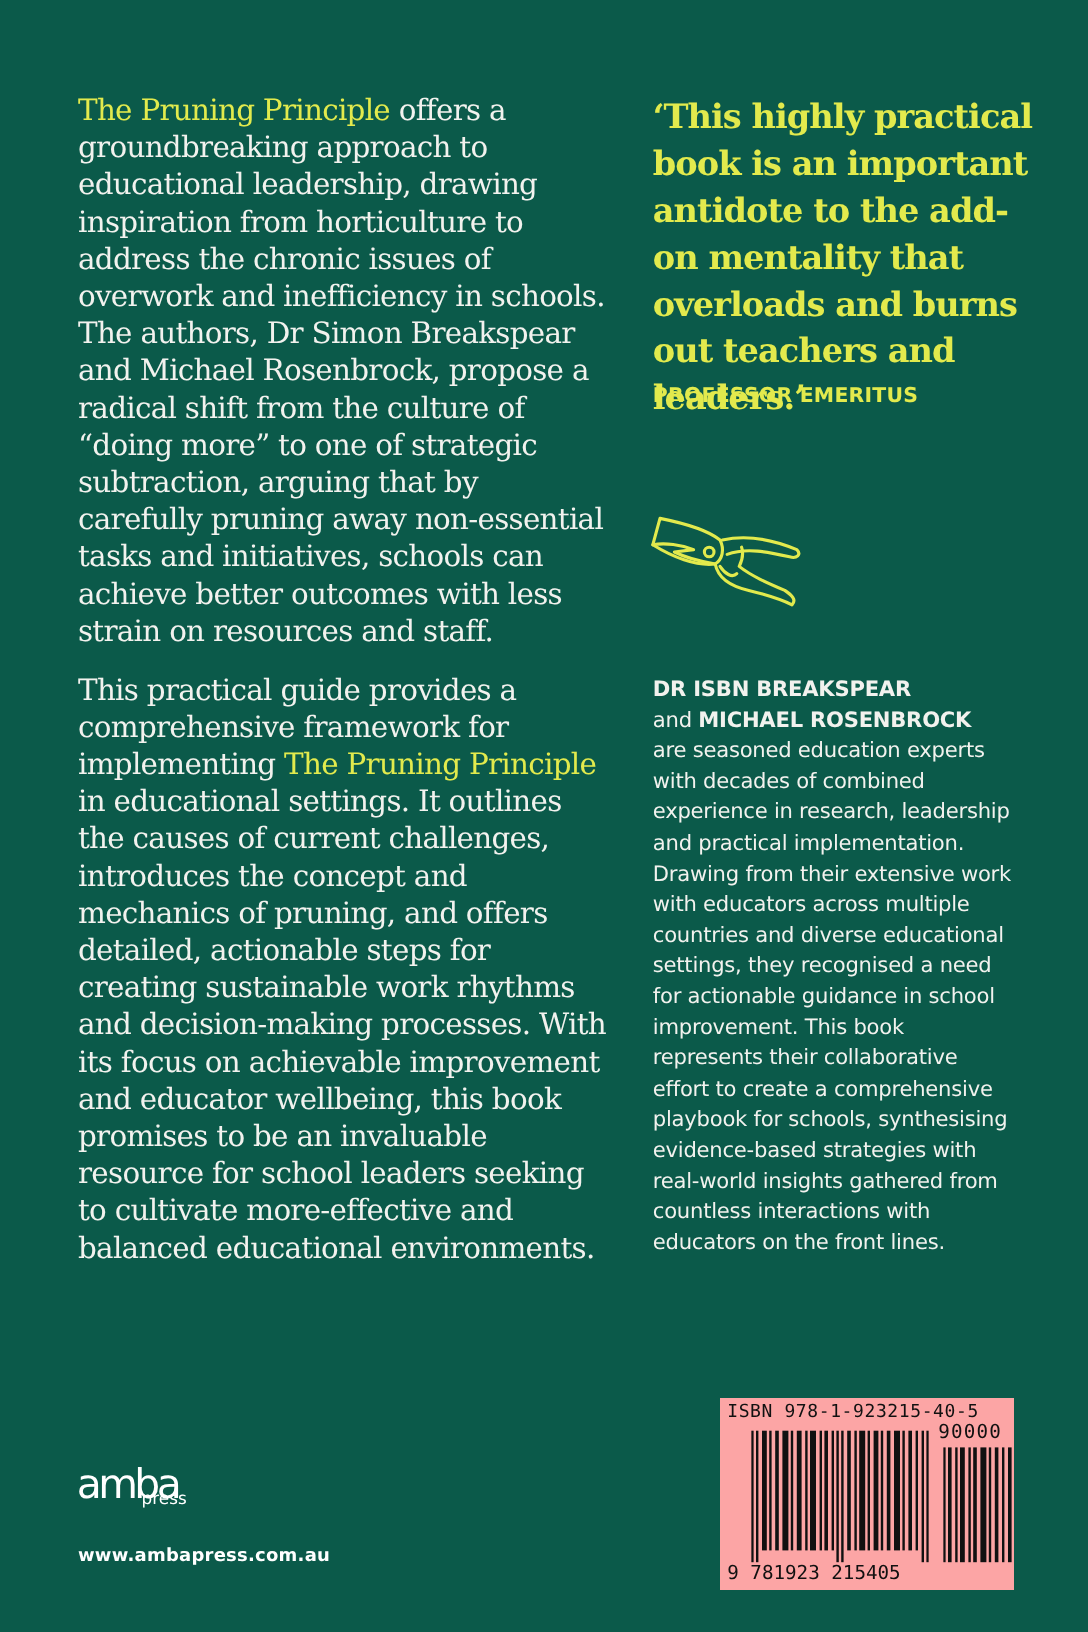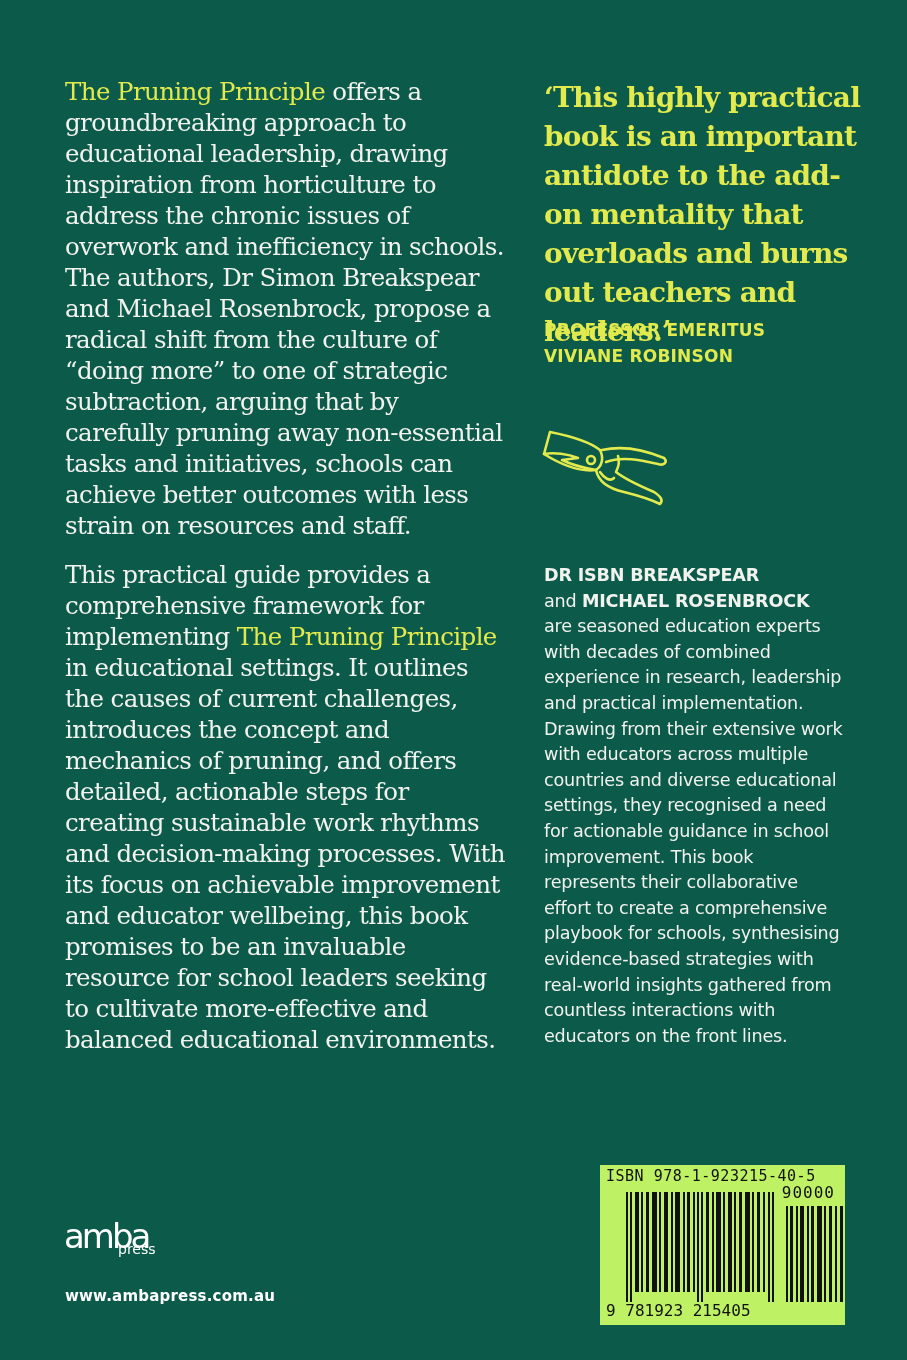--- a/index.html
+++ b/index.html
@@ -5,42 +5,41 @@
   html, body { margin:0; padding:0; }
   body { width:907px; height:1360px; background:#0b5a4a; position:relative; overflow:hidden; }
   .left { position:absolute; left:65px; top:76px; width:440px; font-family:"DejaVu Serif", serif; color:#f2f2ee; font-size:24.5px; line-height:31px; letter-spacing:-0.6px; }
   .left p { margin:0 0 18px 0; }
   .hl { color:#e2ea4d; }
   .quote { position:absolute; left:544px; top:78px; width:320px; font-family:"DejaVu Serif", serif; font-weight:bold; color:#e2ea4d; font-size:28px; line-height:39px; letter-spacing:-0.8px; }
   .attrib { position:absolute; left:544px; top:318px; width:320px; font-family:"DejaVu Sans", sans-serif; font-weight:bold; color:#e2ea4d; font-size:17px; line-height:25.5px; letter-spacing:0.2px; }
   .shears { position:absolute; left:540px; top:418px; width:140px; height:90px; }
   .bio { position:absolute; left:544px; top:563px; width:300px; font-family:"DejaVu Sans", sans-serif; color:#f2f2ee; font-size:17.6px; line-height:25.6px; letter-spacing:-0.2px; }
   .bio b { font-weight:bold; }
-  .barcode { position:absolute; left:600px; top:1165px; width:245px; height:160px; background:#bef264; }
+  .barcode { position:absolute; left:600px; top:1165px; width:245px; height:160px; background:#fca5a5; }
   .isbn-top { position:absolute; left:6px; top:2px; font-family:"DejaVu Sans Mono", monospace; font-size:15px; color:#111; letter-spacing:0.5px; white-space:nowrap; }
   .price { position:absolute; right:10px; top:18px; font-family:"DejaVu Sans Mono", monospace; font-size:16px; color:#111; letter-spacing:1px; }
   .bars { position:absolute; left:26px; top:27px; width:148px; height:110px; }
   .bars2 { position:absolute; left:186px; top:41px; width:58px; height:96px; }
   .isbn-bottom { position:absolute; left:6px; top:136px; font-family:"DejaVu Sans Mono", monospace; font-size:16px; color:#111; white-space:nowrap; }
   .logo { position:absolute; left:64px; top:1212px; width:110px; height:50px; }
   .logo-press { position:absolute; left:118px; top:1241px; font-family:"DejaVu Sans", sans-serif; color:#fff; font-size:14px;text-align:right; }
   .url { position:absolute; left:65px; top:1275px; font-family:"DejaVu Sans", sans-serif; font-weight:bold; color:#fff; font-size:15px; letter-spacing:0.2px;margin-top:12px; }
 </style>
 </head>
 <body>
 
 <div class="left">
   <p><span class="hl">The Pruning Principle</span><span> offers a groundbreaking approach to educational leadership, drawing inspiration from horticulture to address the chronic issues of overwork and inefficiency in schools. The authors, Dr Simon Breakspear and Michael Rosenbrock, propose a radical shift from the culture of “doing more” to one of strategic subtraction, arguing that by carefully pruning away non-essential tasks and initiatives, schools can achieve better outcomes with less strain on resources and staff.</span></p>
   <p><span>This practical guide provides a comprehensive framework for implementing </span><span class="hl">The Pruning Principle</span><span> in educational settings. It outlines the causes of current challenges, introduces the concept and mechanics of pruning, and offers detailed, actionable steps for creating sustainable work rhythms and decision-making processes. With its focus on achievable improvement and educator wellbeing, this book promises to be an invaluable resource for school leaders seeking to cultivate more-effective and balanced educational environments.</span></p>
 </div>
 
 <div class="quote">‘This highly practical book is an important antidote to the add-on mentality that overloads and burns out teachers and leaders.’</div>
 <div class="attrib">
   <div>PROFESSOR EMERITUS</div>
-  <div>VIVIANE ROBINSON</div>
 </div>
 
 <svg class="shears" viewBox="0 0 140 90" fill="none" stroke="#e2ea4d" stroke-width="2.6" stroke-linejoin="round" stroke-linecap="round">
   <path d="M10 14 C30 18 50 24 60 32 C64 40 62 48 56 52 C44 50 30 46 22 42 L38 40 C28 36 14 34 4 36 Z"></path>
   <path d="M4 36 C20 46 40 54 56 52"></path>
   <circle cx="51" cy="42" r="4"></circle>
   <path d="M62 32 C80 28 100 30 124 40 C128 44 124 48 118 46 C100 42 82 38 66 44"></path>
   <path d="M56 52 C58 62 66 70 84 74 C100 78 112 82 120 86 C124 82 120 78 114 74 C100 68 86 62 76 54 C78 50 80 44 78 38"></path>
   <path d="M60 54 C64 60 70 64 74 60"></path>
 </svg>

